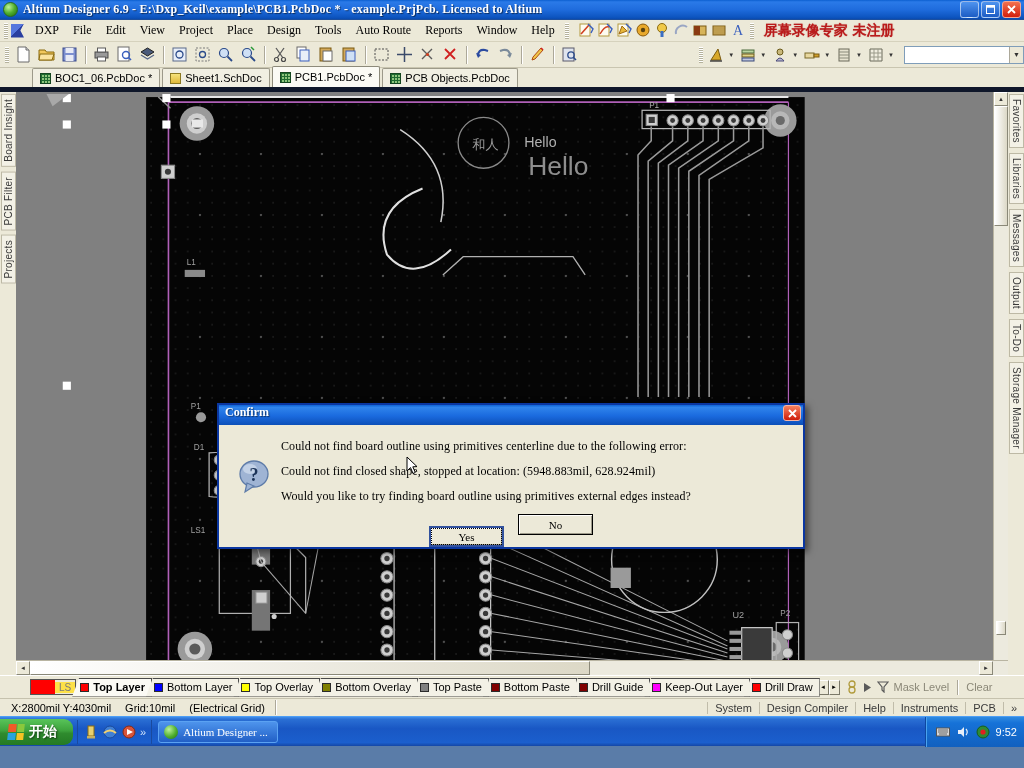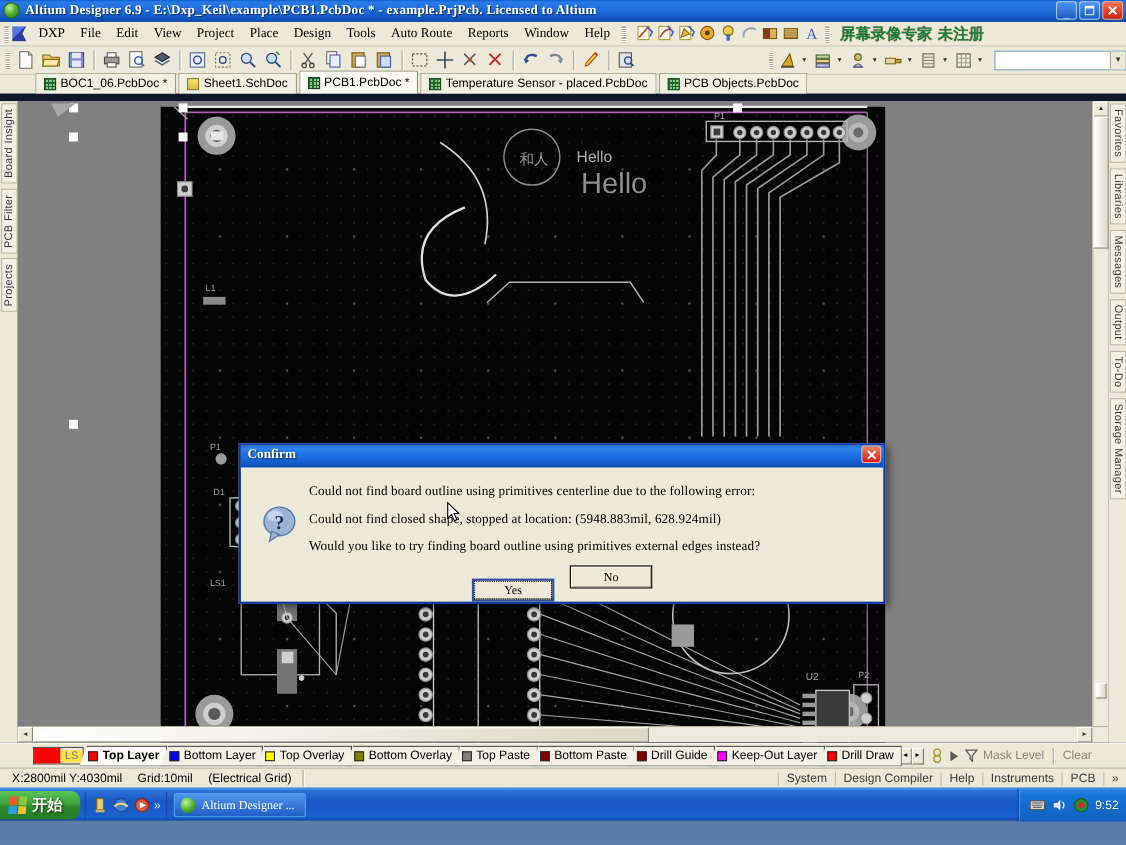--- a/index.html
+++ b/index.html
@@ -51,21 +51,21 @@
     background:linear-gradient(135deg,#5577dd 0 45%, #2a3fa0 45% 100%);
     clip-path:polygon(0 0,100% 0,72% 50%,100% 100%,0 100%);
   }
   .menu-item {
     font-family:"Liberation Serif", serif;
     font-size:12px; color:#000; padding:2px 7px; white-space:nowrap; cursor:default;
   }
   .menu-tools { margin-left:6px; display:flex; align-items:center; gap:2px; }
   .mt-ic { width:17px;height:17px;position:relative; }
   .redtext {
-    color:#15803d; font-weight:bold; font-size:14px; margin-left:7px;
+    color:#b91c1c; font-weight:bold; font-size:14px; margin-left:7px;
     font-family:"DejaVu Sans", sans-serif; white-space:nowrap;
     text-shadow:0px 0px 1px rgba(180,0,0,.5);
   }
 
   
   .toolbar {
     height:26px; background:#ece9d8; display:flex; align-items:center;
     border-bottom:1px solid #c9c5b0; padding-left:2px;
   }
   .tbsep { width:1px;height:18px;background:#aca899;margin:0 4px;box-shadow:1px 0 0 #fff; flex:none;}
@@ -75,21 +75,21 @@
     margin-left:6px; display:flex; align-items:center; justify-content:flex-end; flex:none;
   }
   .combo-arrow { width:14px;height:16px;background:#ece9d8;border-left:1px solid #aca899;
     display:flex;align-items:center;justify-content:center;font-size:7px;color:#333; }
   .dd-btn { display:flex; align-items:center; margin:0 1px; flex:none; }
   .dd-arrow { font-size:6px; color:#333; padding:0 3px; }
 
   
   .doctabs {
     height:24px; background:#ece9d8; display:flex; align-items:flex-end;
-    padding-left:32px; border-bottom:7px solid #0f172a; gap:2px;
+    padding-left:32px; border-bottom:5px solid #0f172a; gap:2px;
   }
   .dtab {
     height:19px; display:flex; align-items:center; gap:4px;
     padding:0 7px; font-size:11px; color:#000;
     background:#f1efe2; border:1px solid #9d9a8a; border-bottom:none;
     border-radius:2px 2px 0 0; white-space:nowrap;
   }
   .dtab.active { background:#fbfaf4; height:21px; border-color:#8d8a7a; }
   .dicon { width:11px;height:11px;flex:none; }
   .dicon.pcb {
@@ -547,24 +547,20 @@
       <span class="dicon pcb"></span>
       <span>BOC1_06.PcbDoc *</span>
     </div>
     <div class="dtab">
       <span class="dicon sch"></span>
       <span>Sheet1.SchDoc</span>
     </div>
     <div class="dtab active">
       <span class="dicon pcb"></span>
       <span>PCB1.PcbDoc *</span>
-    </div>
-    <div class="dtab">
-      <span class="dicon pcb"></span>
-      <span>Temperature Sensor - placed.PcbDoc</span>
     </div>
     <div class="dtab">
       <span class="dicon pcb"></span>
       <span>PCB Objects.PcbDoc</span>
     </div>
   </div>
 
   <div class="main">
 
     <div class="vstrip">

